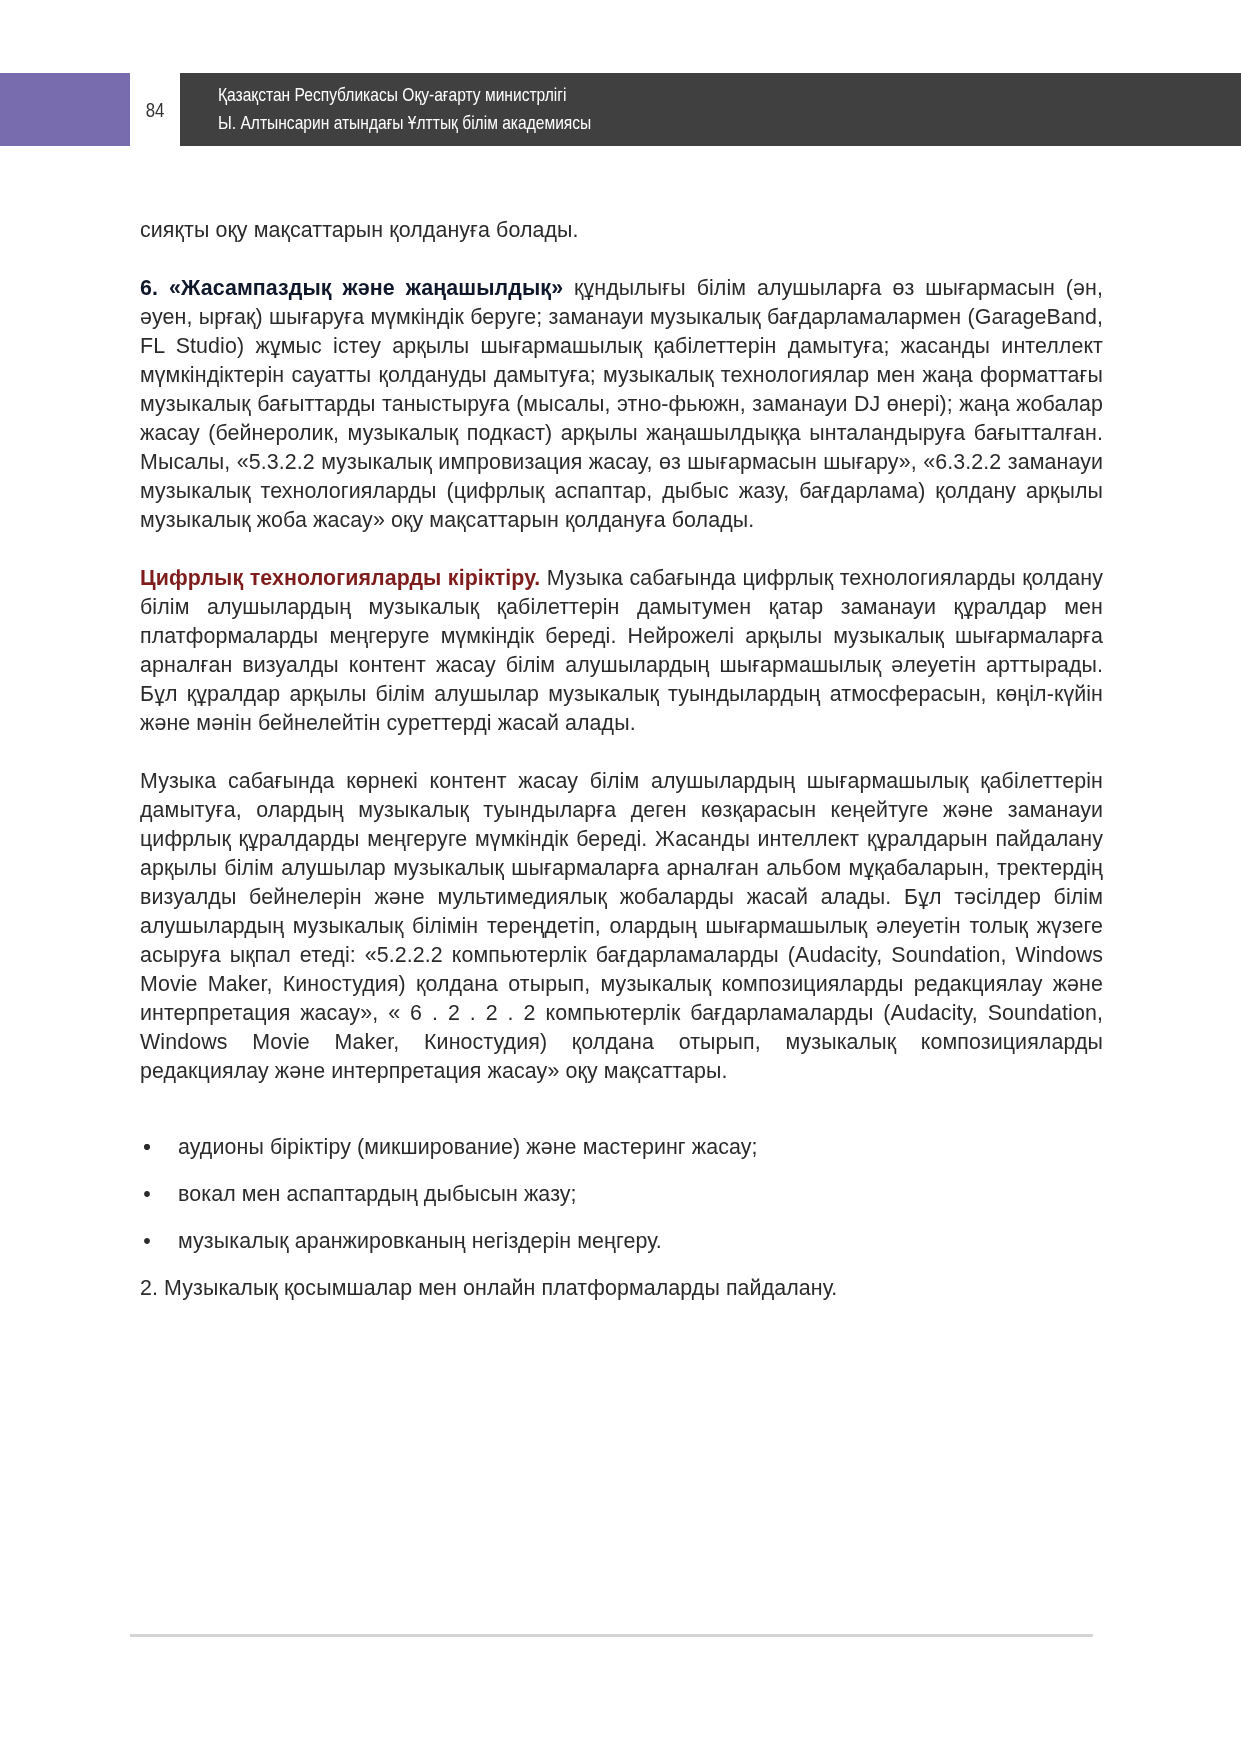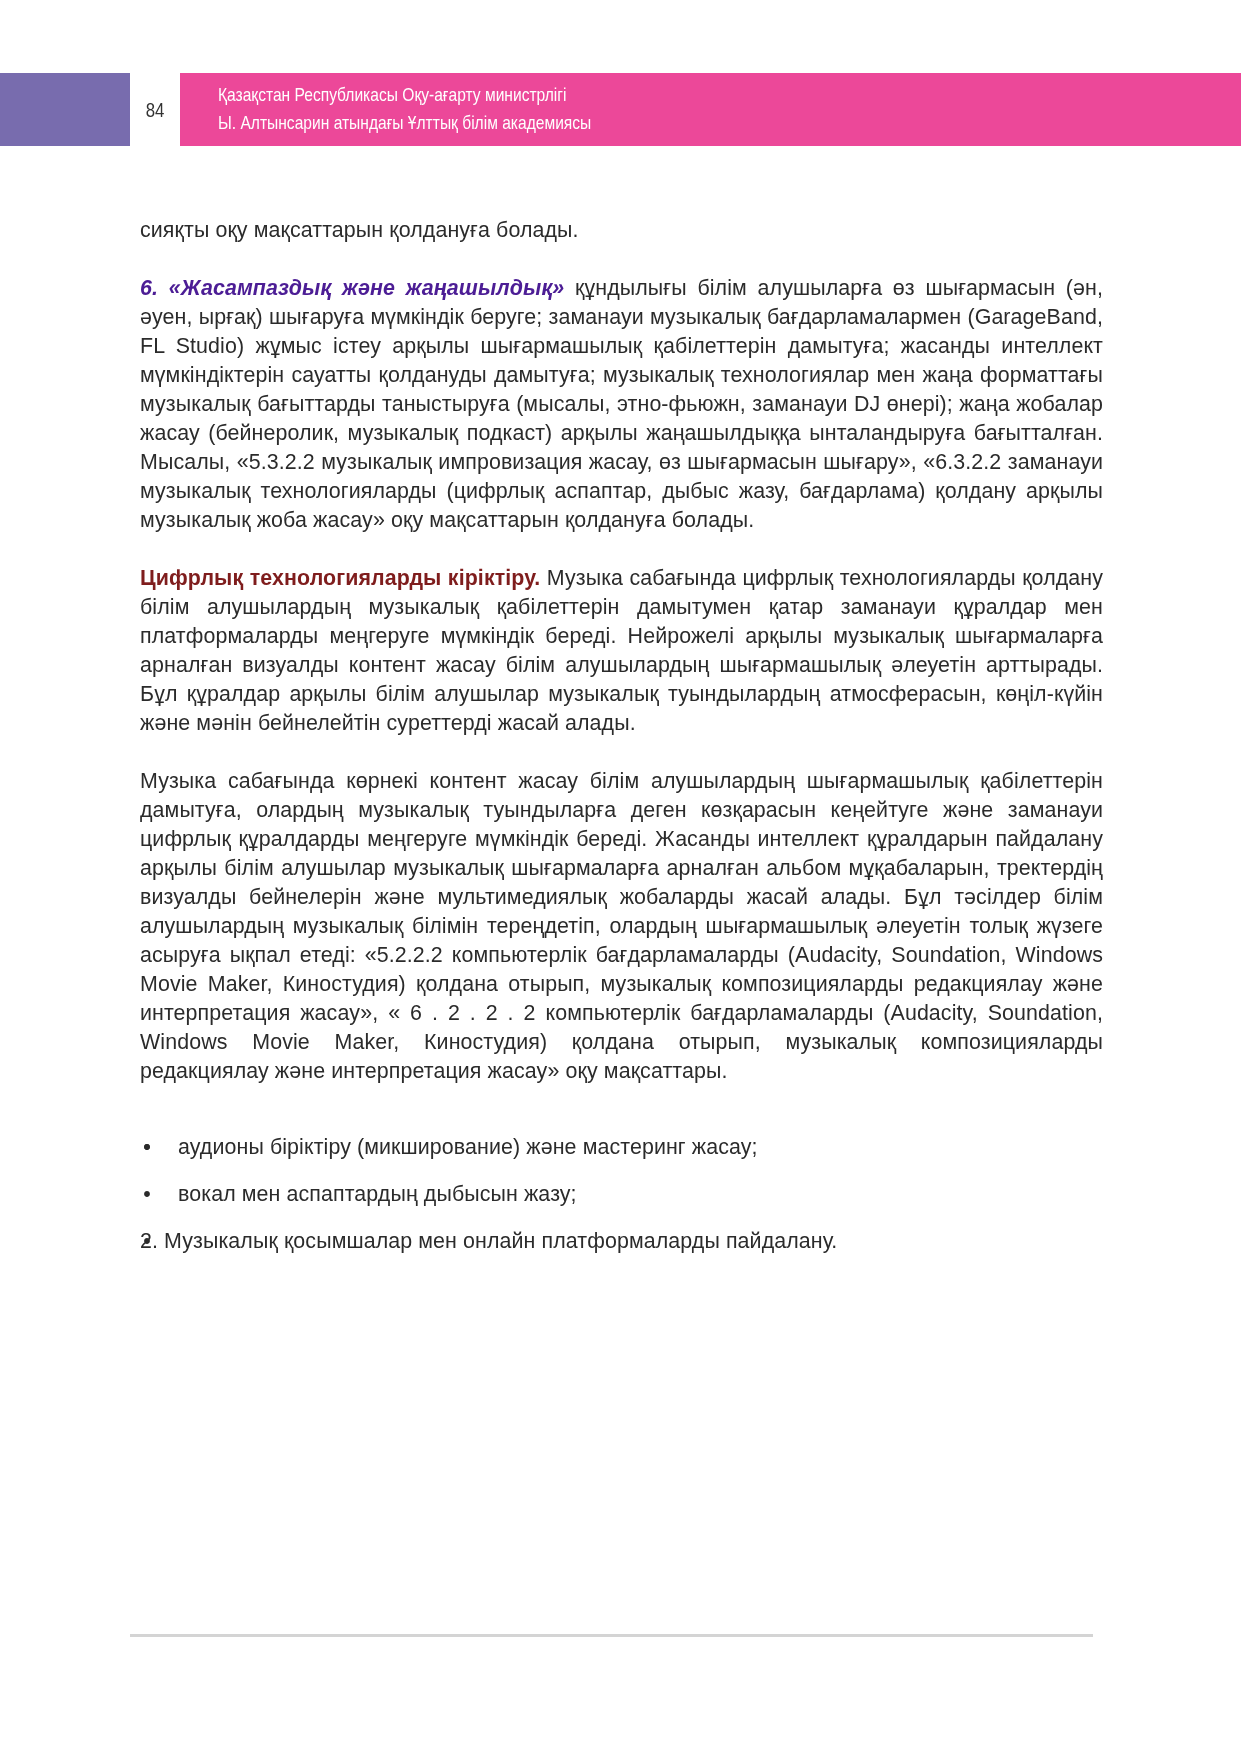--- a/index.html
+++ b/index.html
@@ -3,32 +3,32 @@
 <meta charset="utf-8">
 <style>
   html, body { margin:0; padding:0; background:#ffffff; }
   body { width:1241px; height:1754px; position:relative; overflow:hidden;
          font-family:"Liberation Sans", sans-serif; color:#2b2b2b; }
   .hdr-left { position:absolute; left:0; top:73px; width:130px; height:73px; background:#786cae; }
   .hdr-num { position:absolute; left:130px; top:73px; width:50px; height:73px;
              display:flex; align-items:center; justify-content:center;
              font-family:"Liberation Sans Narrow","Liberation Sans", sans-serif;
              font-size:21px; color:#333; transform:scaleX(0.8); }
-  .hdr-band { position:absolute; left:180px; top:73px; right:0; height:73px; background:#ec4899;
+  .hdr-band { position:absolute; left:180px; top:73px; right:0; height:73px; background:#404040;
               color:#fff; padding-left:38px; box-sizing:border-box; }
   .hdr-band .l { font-size:19px; line-height:28px; white-space:nowrap;
                  transform:scaleX(0.82); transform-origin:left center; display:block; }
   .hdr-band .l1 { margin-top:8px; }
 
   .content { position:absolute; left:140px; top:216px; width:963px; font-size:21.4px;
              line-height:29px; color:#2b2b2b; letter-spacing:0.1px; }
   .content p { margin:0; text-align:justify; hyphens:manual; }
   .gap { height:29px; }
   .b { font-weight:bold; color:#7f1d1d; }
-  .bi { font-weight:bold; font-style:italic; color:#4c1d95; }
+  .bi { font-weight:bold; color:#0f172a; }
   ul.bul { list-style:none; margin:6px 0 0 0; padding:0; }
   ul.bul li { position:relative; padding-left:38px; line-height:29px; margin-bottom:18px; }
   ul.bul li .dot { position:absolute; left:0; top:0; width:14px; text-align:center; }
   .rule { position:absolute; left:130px; top:1634px; width:963px; height:3px; background:#d4d4d4; }
 </style>
 </head>
 <body>
 
 <div class="hdr-left"></div>
 <div class="hdr-num">84</div>
@@ -43,18 +43,18 @@
   <p><span class="bi">6. «Жасампаздық және жаңашылдық»</span><span> құндылығы білім алушыларға өз шығармасын (ән, әуен, ырғақ) шығаруға мүмкіндік беруге; заманауи музыкалық бағдарламалармен (GarageBand, FL Studio) жұмыс істеу арқылы шығармашылық қабілеттерін дамытуға; жасанды интеллект мүмкіндіктерін сауатты қолдануды дамытуға; музыкалық технологиялар мен жаңа форматтағы музыкалық бағыт­тарды таныстыруға (мысалы, этно-фьюжн, заманауи DJ өнері); жаңа жобалар жа­сау (бейнеролик, музыкалық подкаст) арқылы жаңашылдыққа ынталандыруға бағытталған. Мысалы, «5.3.2.2 музыкалық импровизация жасау, өз шығармасын шығару», «6.3.2.2 заманауи музыкалық технологияларды (цифрлық аспаптар, ды­быс жазу, бағдарлама) қолдану арқылы музыкалық жоба жасау» оқу мақсатта­рын қолдануға болады.</span></p>
   <div class="gap"></div>
   <p><span class="b">Цифрлық технологияларды кіріктіру.</span><span> Музыка сабағында цифрлық технологи­яларды қолдану білім алушылардың музыкалық қабілеттерін дамытумен қатар заманауи құралдар мен платформаларды меңгеруге мүмкіндік береді. Нейро­желі арқылы музыкалық шығармаларға арналған визуалды контент жасау білім алушылардың шығармашылық әлеуетін арттырады. Бұл құралдар арқылы білім алушылар музыкалық туындылардың атмосферасын, көңіл-күйін және мәнін бейнелейтін суреттерді жасай алады.</span></p>
   <div class="gap"></div>
   <p>Музыка сабағында көрнекі контент жасау білім алушылардың шығармашылық қабілеттерін дамытуға, олардың музыкалық туындыларға деген көзқарасын кеңейтуге және заманауи цифрлық құралдарды меңгеруге мүмкіндік береді. Жасанды интеллект құралдарын пайдалану арқылы білім алушылар музыка­лық шығармаларға арналған альбом мұқабаларын, тректердің визуалды бей­нелерін және мультимедиялық жобаларды жасай алады. Бұл тәсілдер білім алушылардың музыкалық білімін тереңдетіп, олардың шығармашылық әлеу­етін толық жүзеге асыруға ықпал етеді: «5.2.2.2 компьютерлік бағдарламаларды (Audacity, Soundation, Windows Movie Maker, Киностудия) қолдана отырып, музы­калық композицияларды редакциялау және интерпретация жасау», « 6 . 2 . 2 . 2 компьютерлік бағдарламаларды (Audacity, Soundation, Windows Movie Maker, Киностудия) қолдана отырып, музыкалық композицияларды редакциялау және интерпретация жасау» оқу мақсаттары.</p>
   <div class="gap"></div>
   <ul class="bul">
     <li><span class="dot">•</span></li>
     <li><span class="dot">•</span><span>аудионы біріктіру (микширование) және мастеринг жасау;</span></li>
     <li><span class="dot">•</span><span>вокал мен аспаптардың дыбысын жазу;</span></li>
-    <li><span class="dot">•</span></li>
+    <li><span class="dot">•</span><span>музыкалық аранжировканың негіздерін меңгеру.</span></li>
   </ul>
   <p>2. Музыкалық қосымшалар мен онлайн платформаларды пайдалану.</p>
 </div>
 
 <div class="rule"></div>
 
 </body></html>

